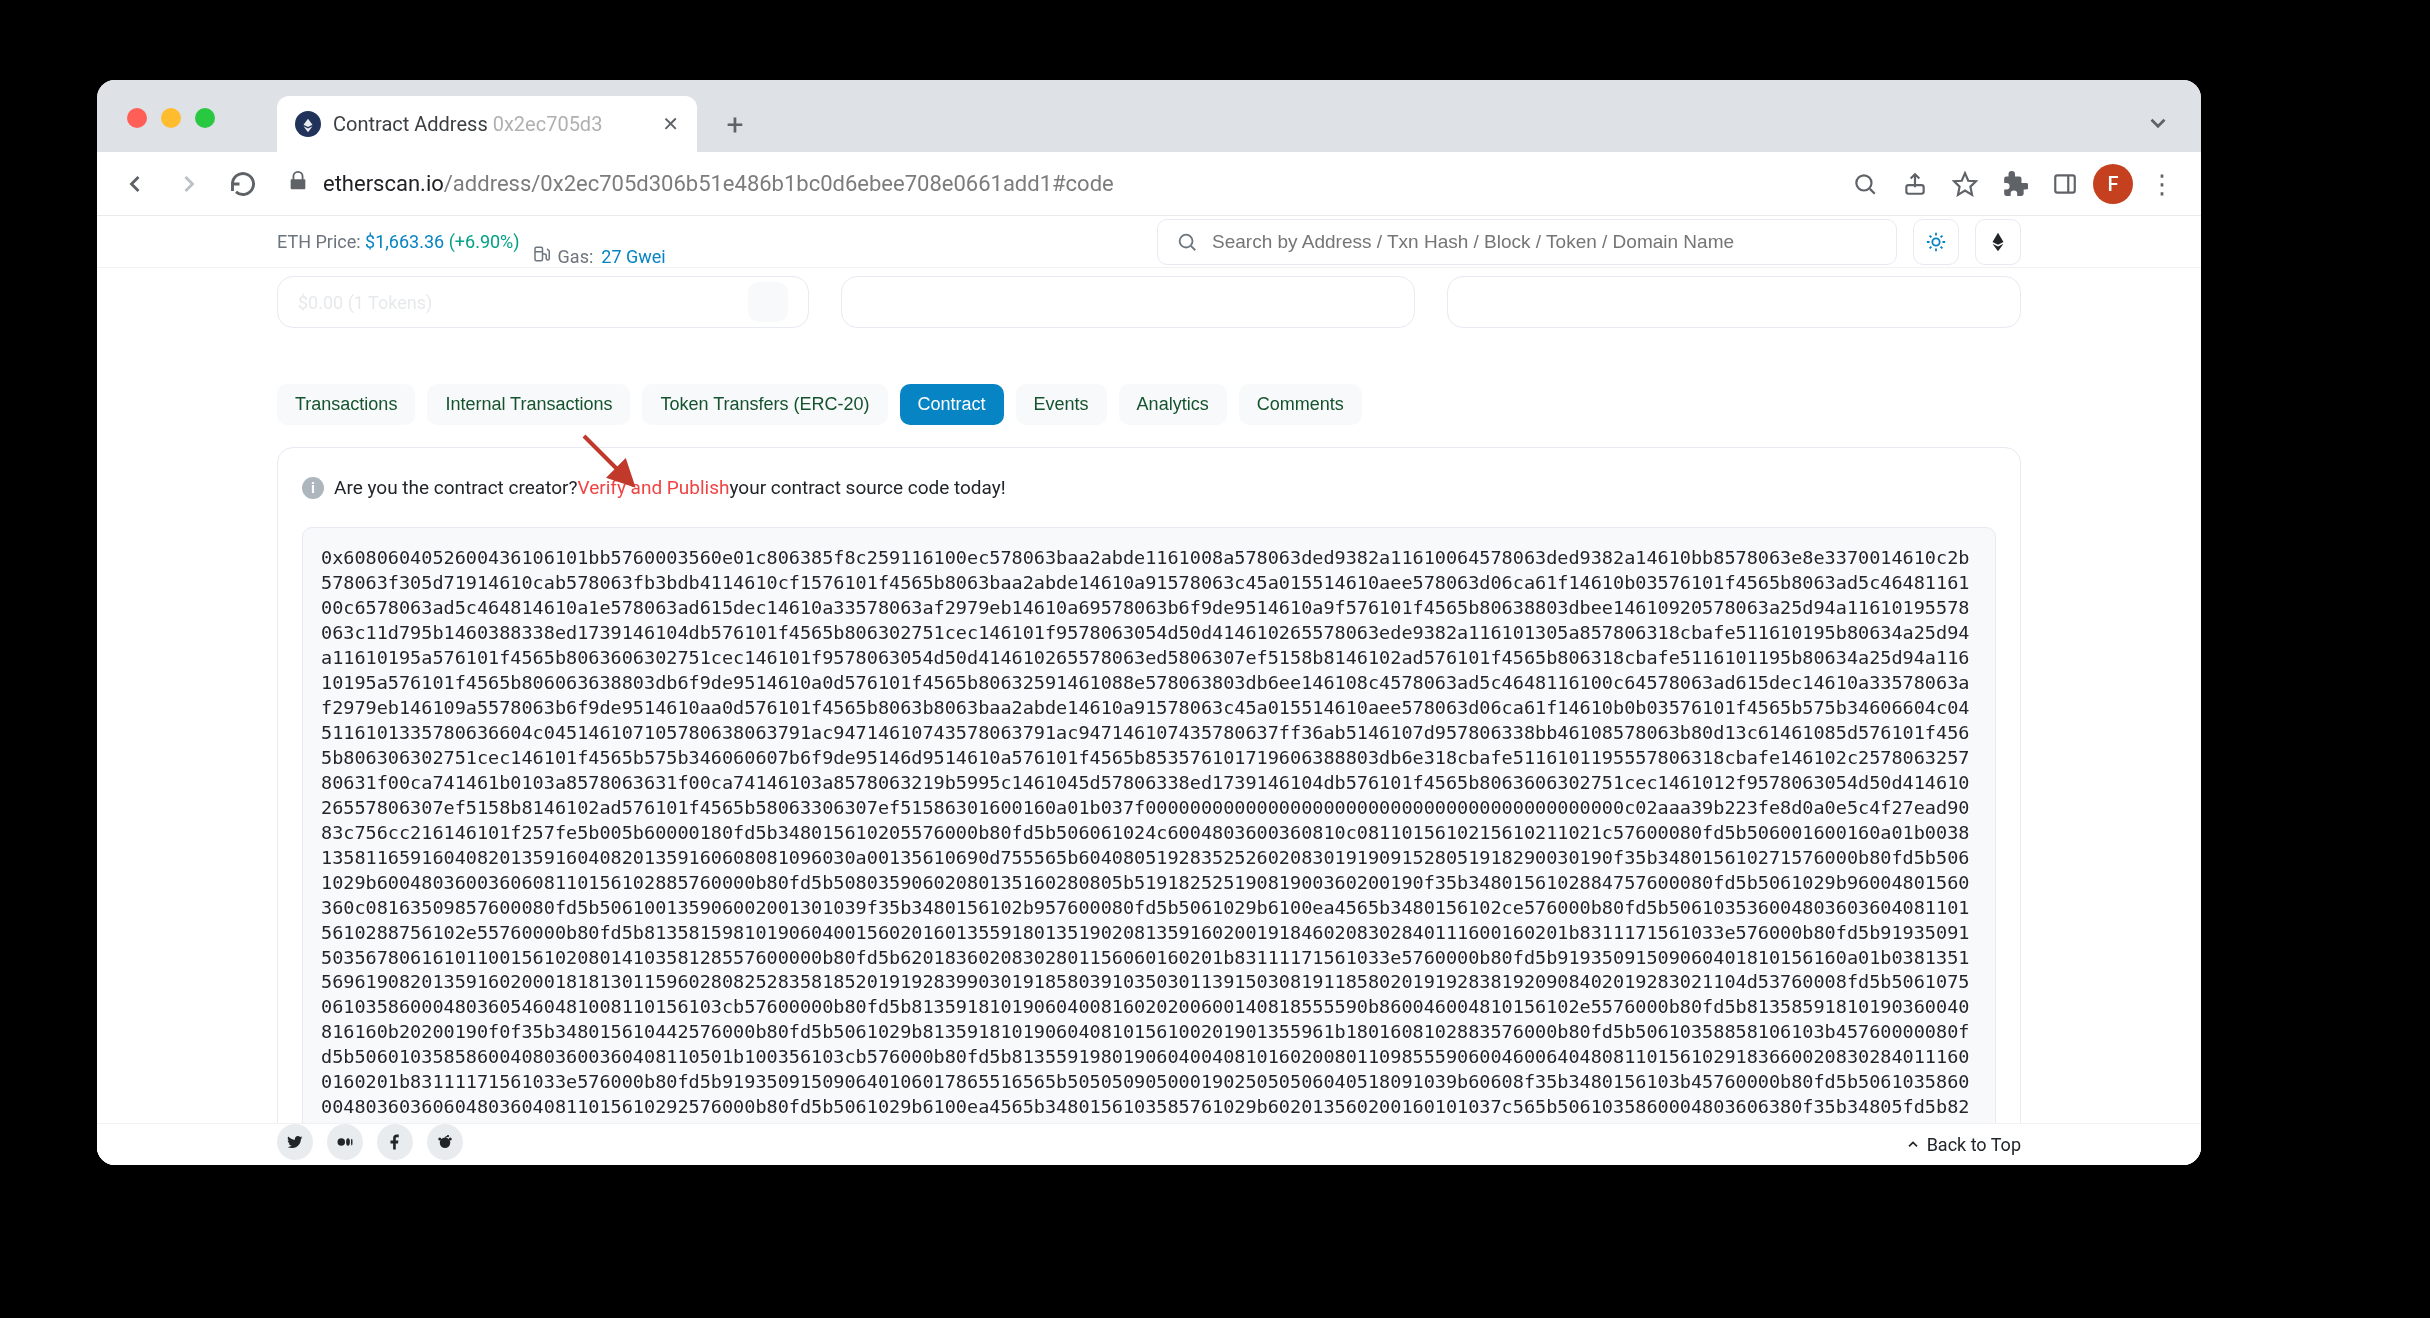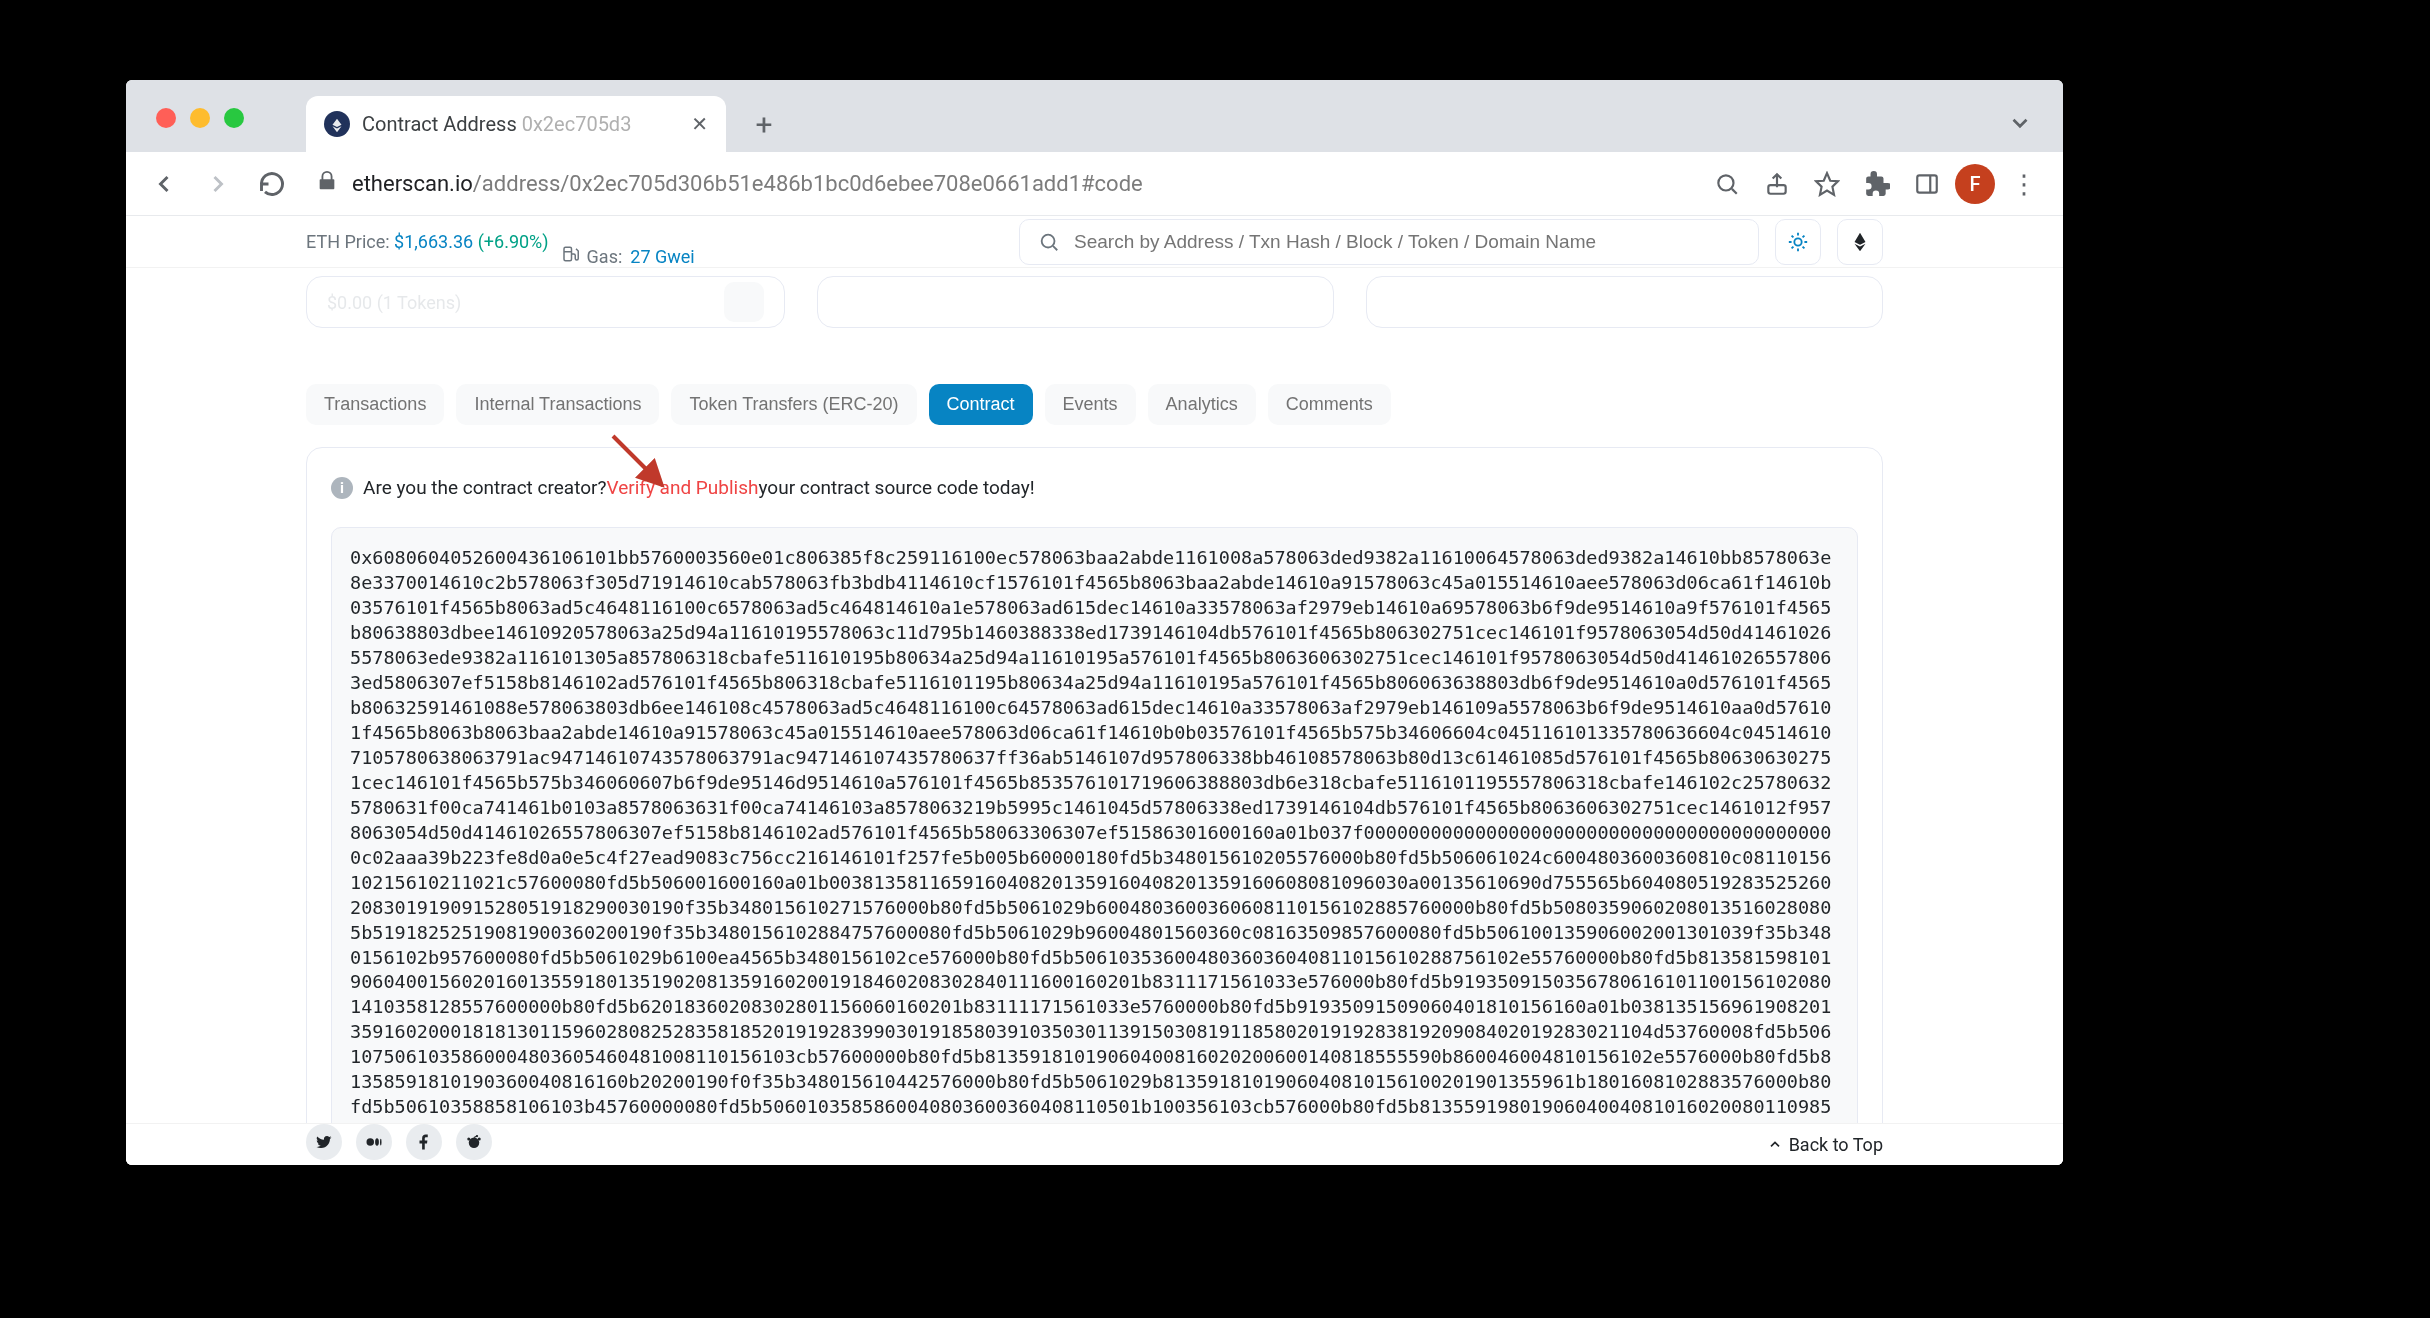--- a/index.html
+++ b/index.html
@@ -5,26 +5,26 @@
 * { margin: 0; padding: 0; box-sizing: border-box; }
 body {
   background: #000;
   font-family: -apple-system, BlinkMacSystemFont, "Segoe UI", Roboto, Helvetica, Arial, sans-serif;
   width: 2430px;
   height: 1318px;
   position: relative;
 }
 .browser-window {
   position: absolute;
-  left: 126px;
+  left: 97px;
   top: 80px;
-  width: 1937px;
+  width: 2104px;
   height: 1085px;
   background: #fff;
-  border-radius: 6px;
+  border-radius: 18px;
   overflow: hidden;
   box-shadow: 0 30px 80px rgba(0,0,0,0.5);
 }
 .tab-bar {
   height: 72px;
   background: #dee1e6;
   display: flex;
   align-items: flex-end;
   padding: 0 20px;
   position: relative;
@@ -195,21 +195,21 @@
 
 .tabs-row {
   display: flex;
   gap: 12px;
   margin-top: 56px;
 }
 .tab-pill {
   padding: 10px 18px;
   border-radius: 10px;
   background: #f8f9fa;
-  color: #737373;
+  color: #14532d;
   font-size: 18px;
   cursor: pointer;
   border: none;
 }
 .tab-pill.active {
   background: #0784c3;
   color: #fff;
 }
 
 .main-panel {

